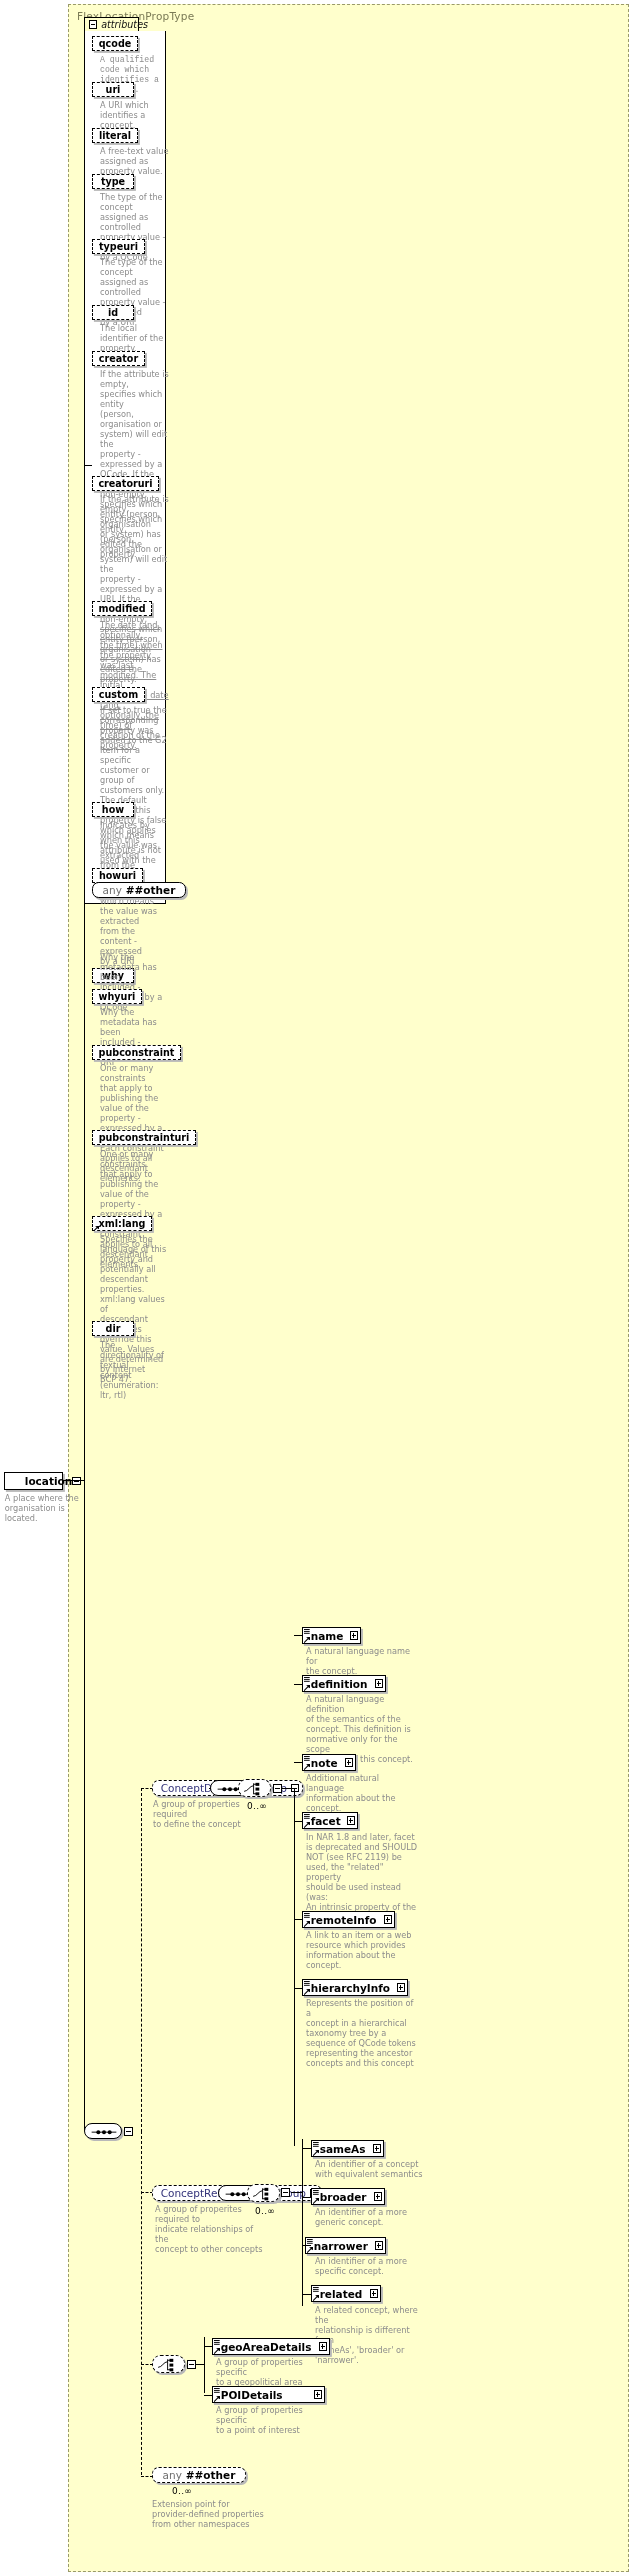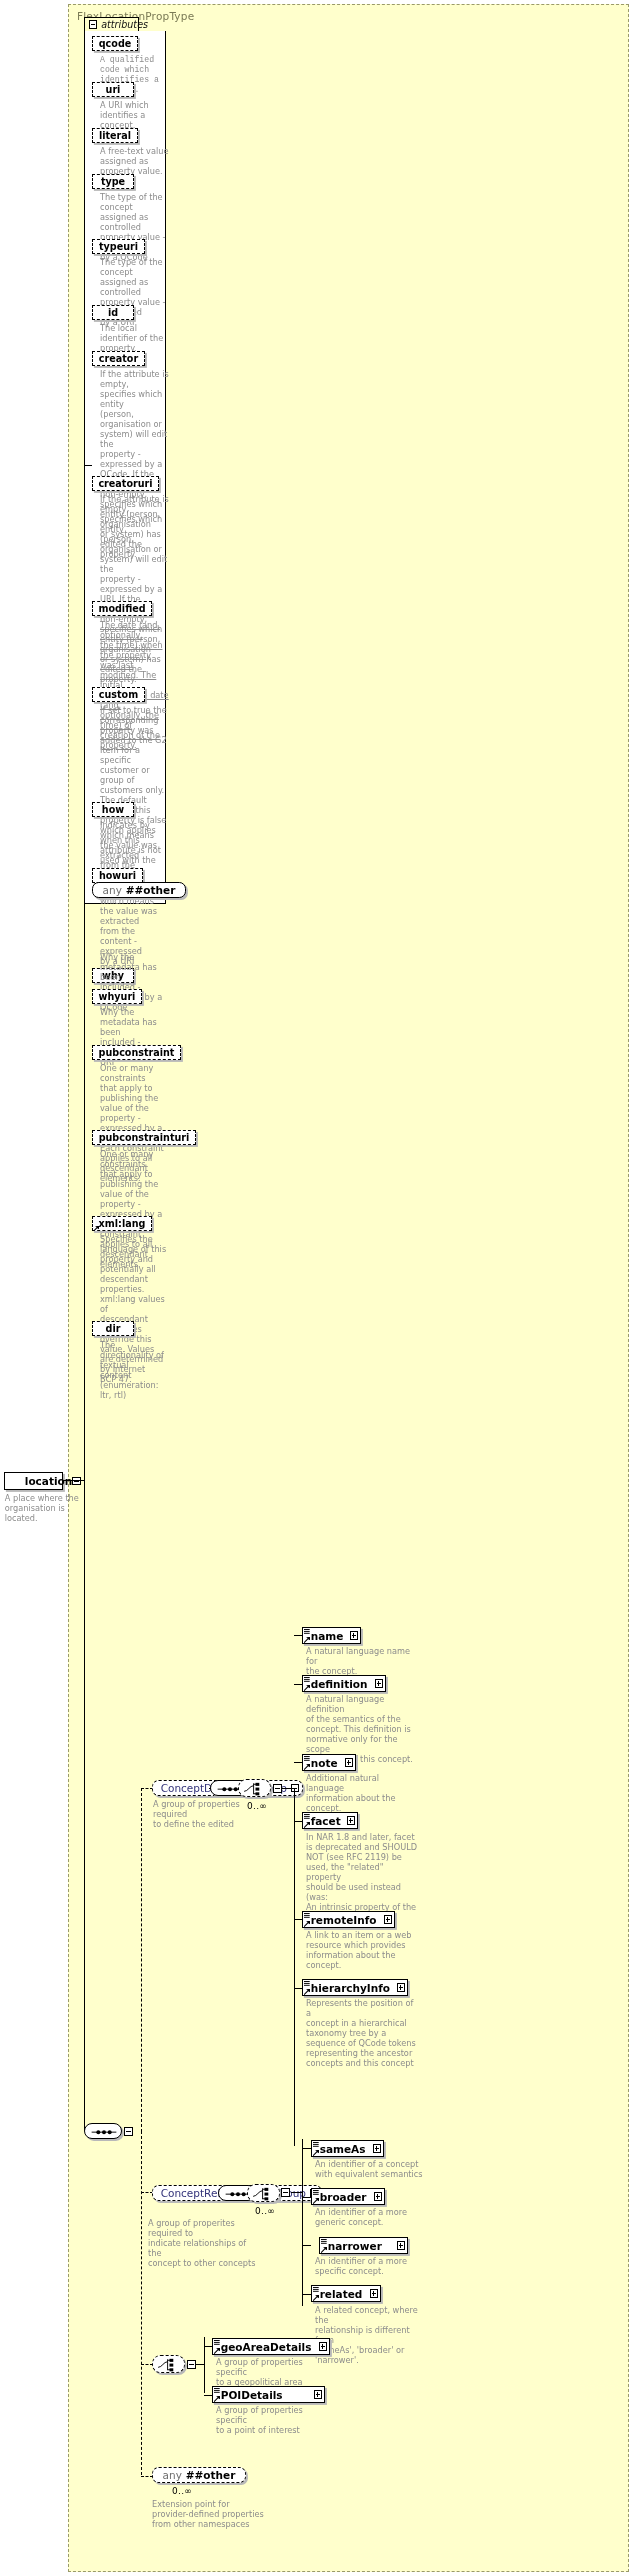--- a/index.html
+++ b/index.html
@@ -373,21 +373,21 @@
 
   <div class="dln h" style="left:141px;top:2131px;width:0px;"></div>
   <div class="dln v" style="left:141px;top:1788px;height:344px;"></div>
   <div class="dln h" style="left:141px;top:1788px;width:11.5px;"></div>
 
   <div class="grp" style="left:152px;top:1780px;">
     <span>ConceptDefinitionGroup</span>
     <span class="exp" style="margin-left:3.8px;"></span>
   </div>
   <div class="doc" style="left:153px;top:1799px;width:107px;">A group of properties required
-to define the edited</div>
+to define the concept</div>
 
   <div class="ln h" style="left:209px;top:1788px;width:9.6px;"></div>
   <div class="seq" style="left:210px;top:1780px;">
     <svg width="38" height="16.3" viewBox="0 0 40 17">
       <line x1="7" y1="8.5" x2="33" y2="8.5" stroke="#000" stroke-width="1"></line>
       <circle cx="14" cy="8.5" r="2.1" fill="#000"></circle>
       <circle cx="20" cy="8.5" r="2.1" fill="#000"></circle>
       <circle cx="26" cy="8.5" r="2.1" fill="#000"></circle>
     </svg>
   </div>
@@ -524,21 +524,21 @@
       <div class="ln h" style="left: 294px; top: 1988px; width: 8.6px;"></div>
     </div>
 
   <div class="dln v" style="left:141px;top:2192px;height:0px;"></div>
   <div class="dln h" style="left:141px;top:2192px;width:11.5px;"></div>
 
   <div class="grp" style="left:152px;top:2185px;">
     <span>ConceptRelationshipsGroup</span>
     <span class="exp" style="margin-left:3.8px;"></span>
   </div>
-  <div class="doc" style="left:148px;top:2204px;width:113px;margin-top:14px;">A group of properites required to
+  <div class="doc" style="left:155px;top:2204px;width:113px;">A group of properites required to
 indicate relationships of the
 concept to other concepts</div>
 
   <div class="ln h" style="left:219px;top:2192px;width:5.7px;"></div>
   <div class="seq" style="left:218px;top:2185px;">
     <svg width="38" height="16.3" viewBox="0 0 40 17">
       <line x1="7" y1="8.5" x2="33" y2="8.5" stroke="#000" stroke-width="1"></line>
       <circle cx="14" cy="8.5" r="2.1" fill="#000"></circle>
       <circle cx="20" cy="8.5" r="2.1" fill="#000"></circle>
       <circle cx="26" cy="8.5" r="2.1" fill="#000"></circle>
@@ -588,21 +588,21 @@
         <svg width="6.7" height="6.7" viewBox="0 0 7 7" class="arrow-icon" style="position: absolute; left: 1px; bottom: 0px; width: 5.7px; height: 5.7px;">
           <path d="M0 7 L7 0 M7 0 L3.2 0 M7 0 L7 3.8" stroke="#000" stroke-width="1.3" fill="none"></path>
           <path d="M6.6 0.4 L3.0 0.4 L6.6 4.0 Z" fill="#000"></path>
         </svg>
         <span class="name">broader</span>
         <span class="exp plus" style="margin-left: auto;"></span>
       </div>
       <div class="doc" style="left: 315px; top: 2207px; width: 113px;">An identifier of a more
 generic concept.</div>
       <div class="ln h" style="left: 302px; top: 2197px; width: 8.6px;"></div>
-      <div class="elem" style="left: 319px; top: 2237px; width: 89px;">
+      <div class="elem" style="left: 305px; top: 2237px; width: 81px;">
         <svg width="5.7" height="4.8" viewBox="0 0 6 5" class="seq-icon" style="position: absolute; left: 1.4px; top: 1.4px;">
           <rect x="0" y="0" width="6" height="1" fill="#000"></rect>
           <rect x="0" y="2" width="6" height="1" fill="#000"></rect>
           <rect x="0" y="4" width="6" height="1" fill="#000"></rect>
         </svg>
         <svg width="6.7" height="6.7" viewBox="0 0 7 7" class="arrow-icon" style="position: absolute; left: 1px; bottom: 0px; width: 5.7px; height: 5.7px;">
           <path d="M0 7 L7 0 M7 0 L3.2 0 M7 0 L7 3.8" stroke="#000" stroke-width="1.3" fill="none"></path>
           <path d="M6.6 0.4 L3.0 0.4 L6.6 4.0 Z" fill="#000"></path>
         </svg>
         <span class="name">narrower</span>

